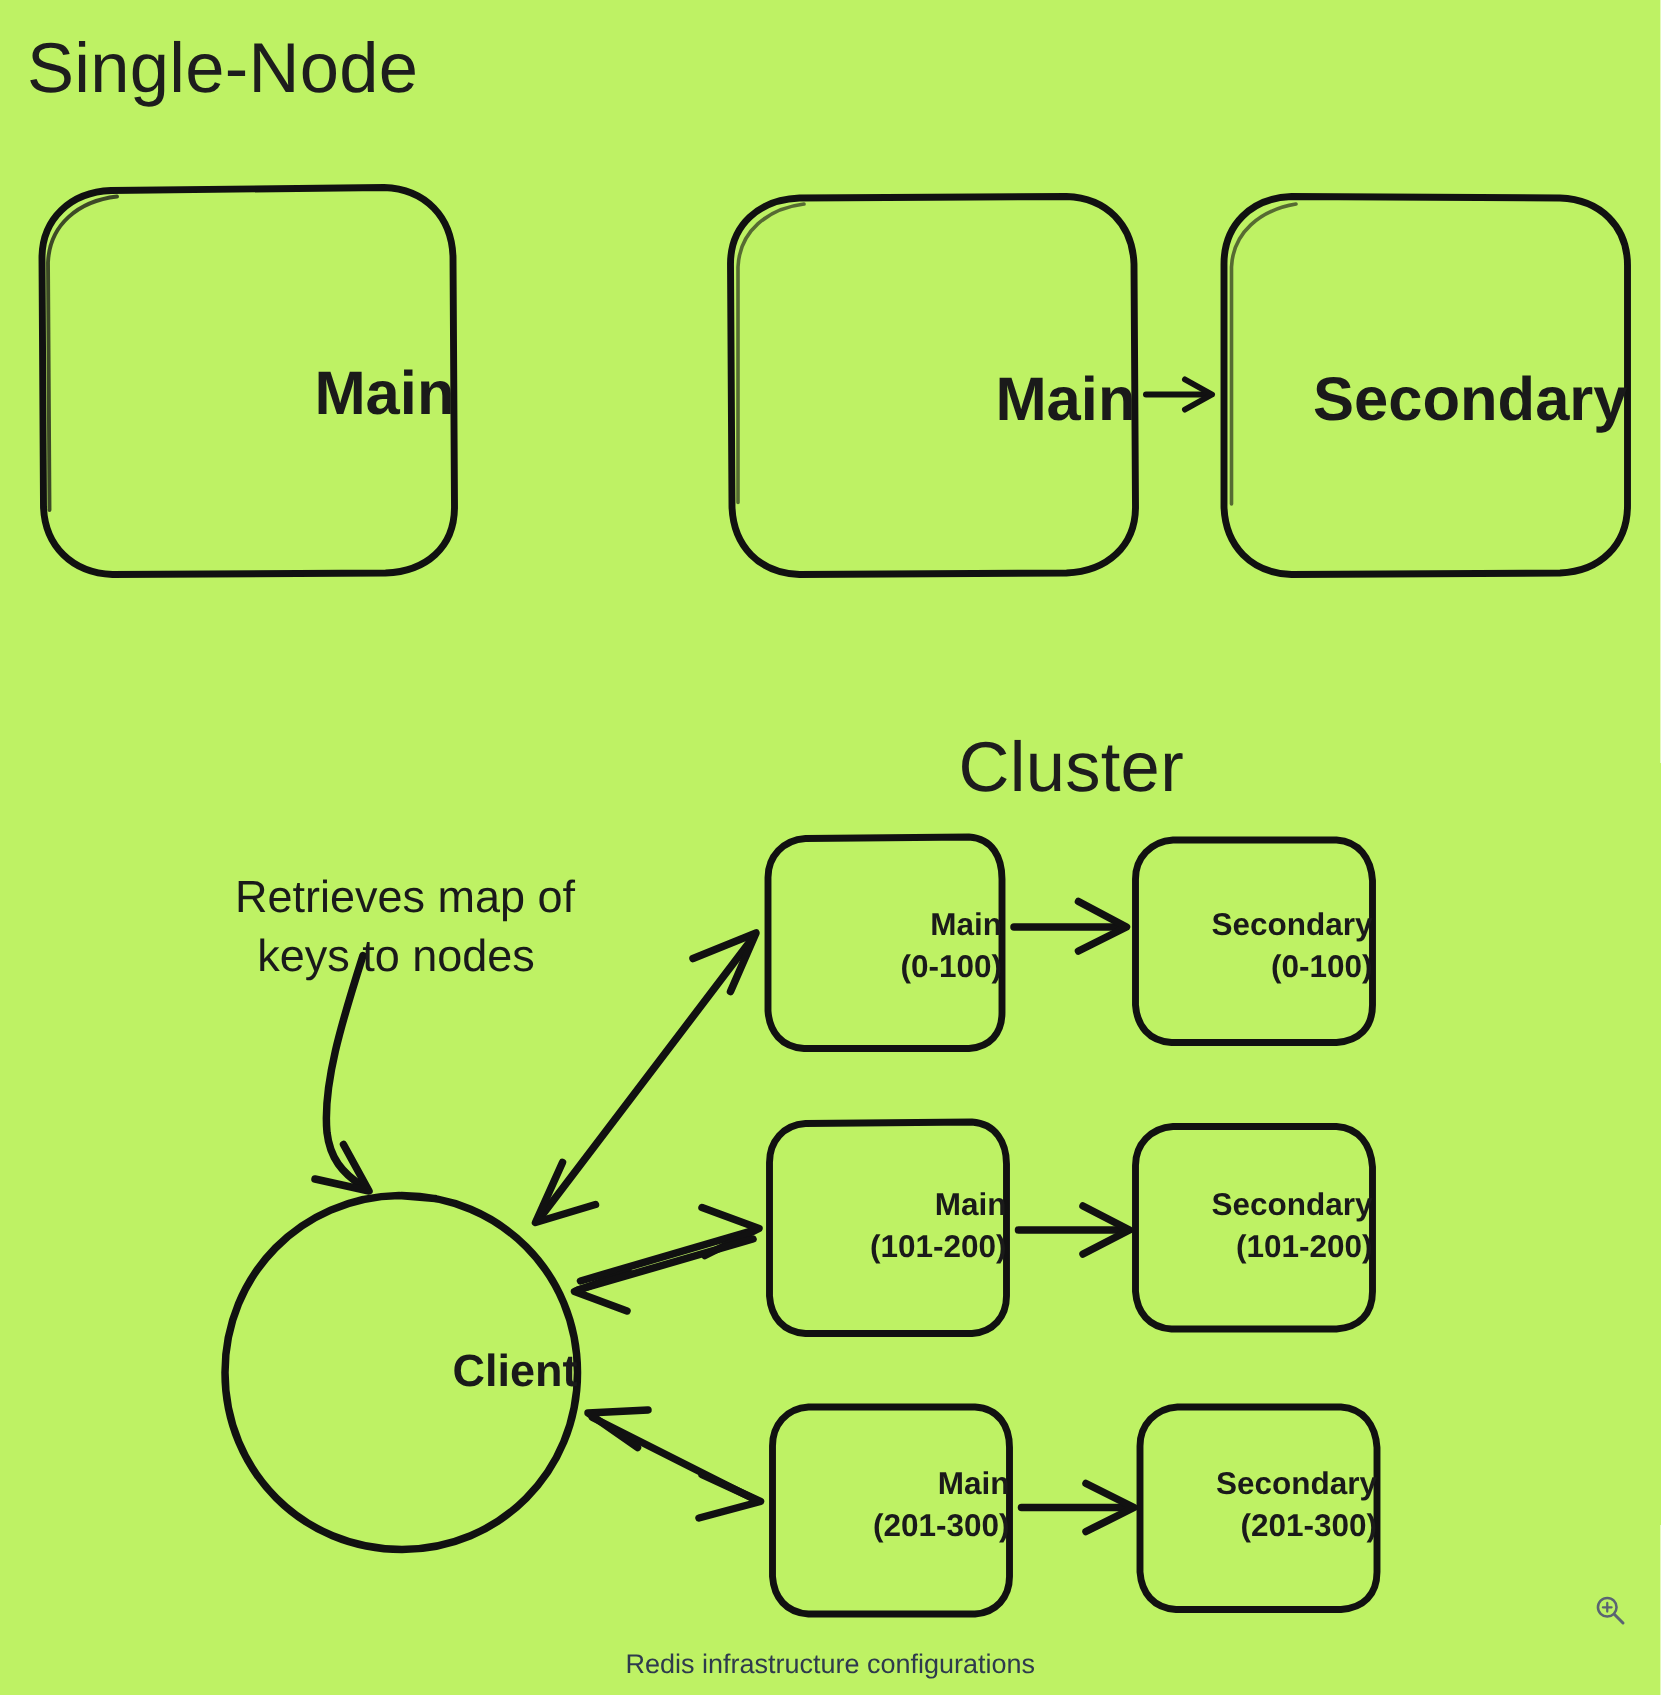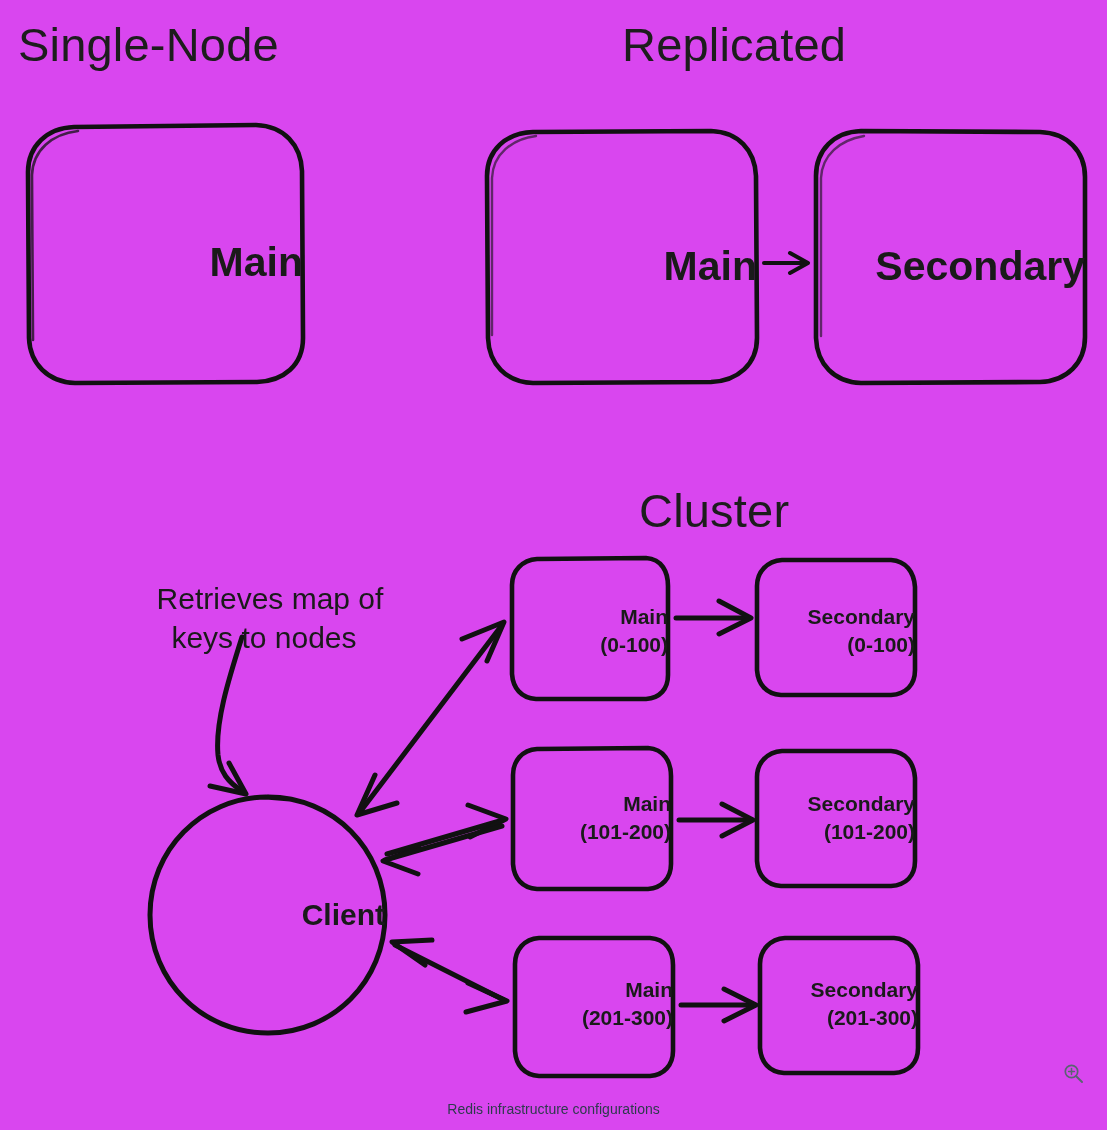--- a/index.html
+++ b/index.html
@@ -9,21 +9,21 @@
     background: #ffffff;
   }
   body {
     font-family: "Liberation Sans", sans-serif;
     -webkit-font-smoothing: antialiased;
   }
   #page {
     position: relative;
     width: 1107px;
     height: 1130px;
-    background: #d946ef;
+    background: #bef264;
     overflow: hidden;
   }
   #diagram-svg {
     position: absolute;
     left: 0;
     top: 0;
     width: 1107px;
     height: 1130px;
   }
   .section-title {
@@ -82,21 +82,21 @@
     color: #1a1a1a;
     white-space: nowrap;
   }
   #caption {
     position: absolute;
     left: 0;
     top: 1099px;
     width: 1107px;
     text-align: center;
     font-family: "Liberation Sans", sans-serif;
-    font-size: 14px;
+    font-size: 18px;
     line-height: 20px;
     color: #2e3a4d;
   }
   #zoom-icon-button {
     position: absolute;
     left: 1061px;
     top: 1061px;
     width: 26px;
     height: 26px;
     cursor: zoom-in;
@@ -202,21 +202,20 @@
         <path d="M 395 945 L 504 1000"></path>
         <path d="M 468 983 L 507 1001 L 466 1012"></path>
         <path d="M 432 940 L 392 942 L 425 965"></path>
       </g>
 
     </g>
   </svg>
 
   <div class="section-title" id="title-single-node">Single-Node</div>
 
-  <div class="section-title" id="title-replicated">Replicated</div>
 
   <div class="section-title" id="title-cluster">Cluster</div>
 
   <div class="node-label node-label-big" style="left:29px; top:238px; width:274px;">Main</div>
 
   <div class="node-label node-label-big" style="left:487px; top:242px; width:270px;">Main</div>
 
   <div class="node-label node-label-big" style="left:816px; top:242px; width:269px;">Secondary</div>
 
   <div class="annotation-text" style="left:110px; top:551px; width:320px;margin-top:28px;">Retrieves map of</div>

